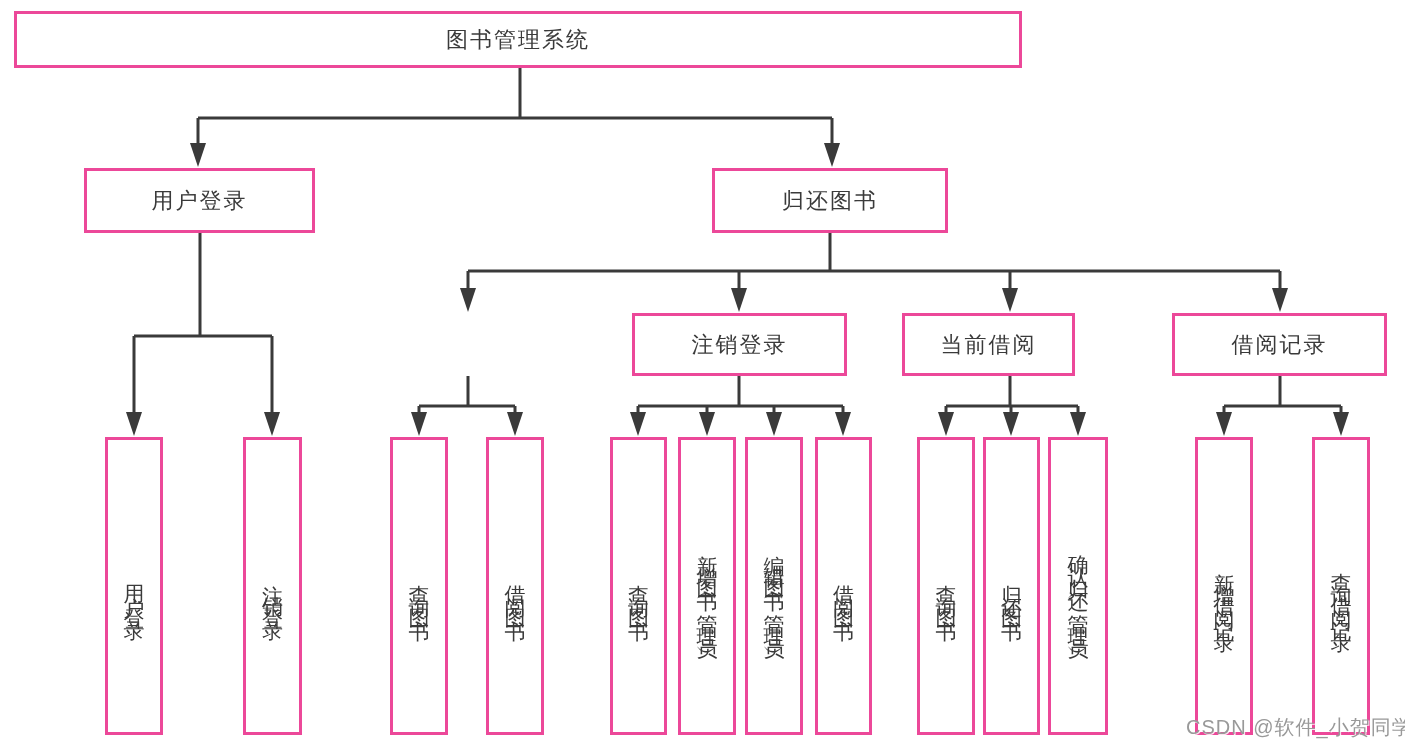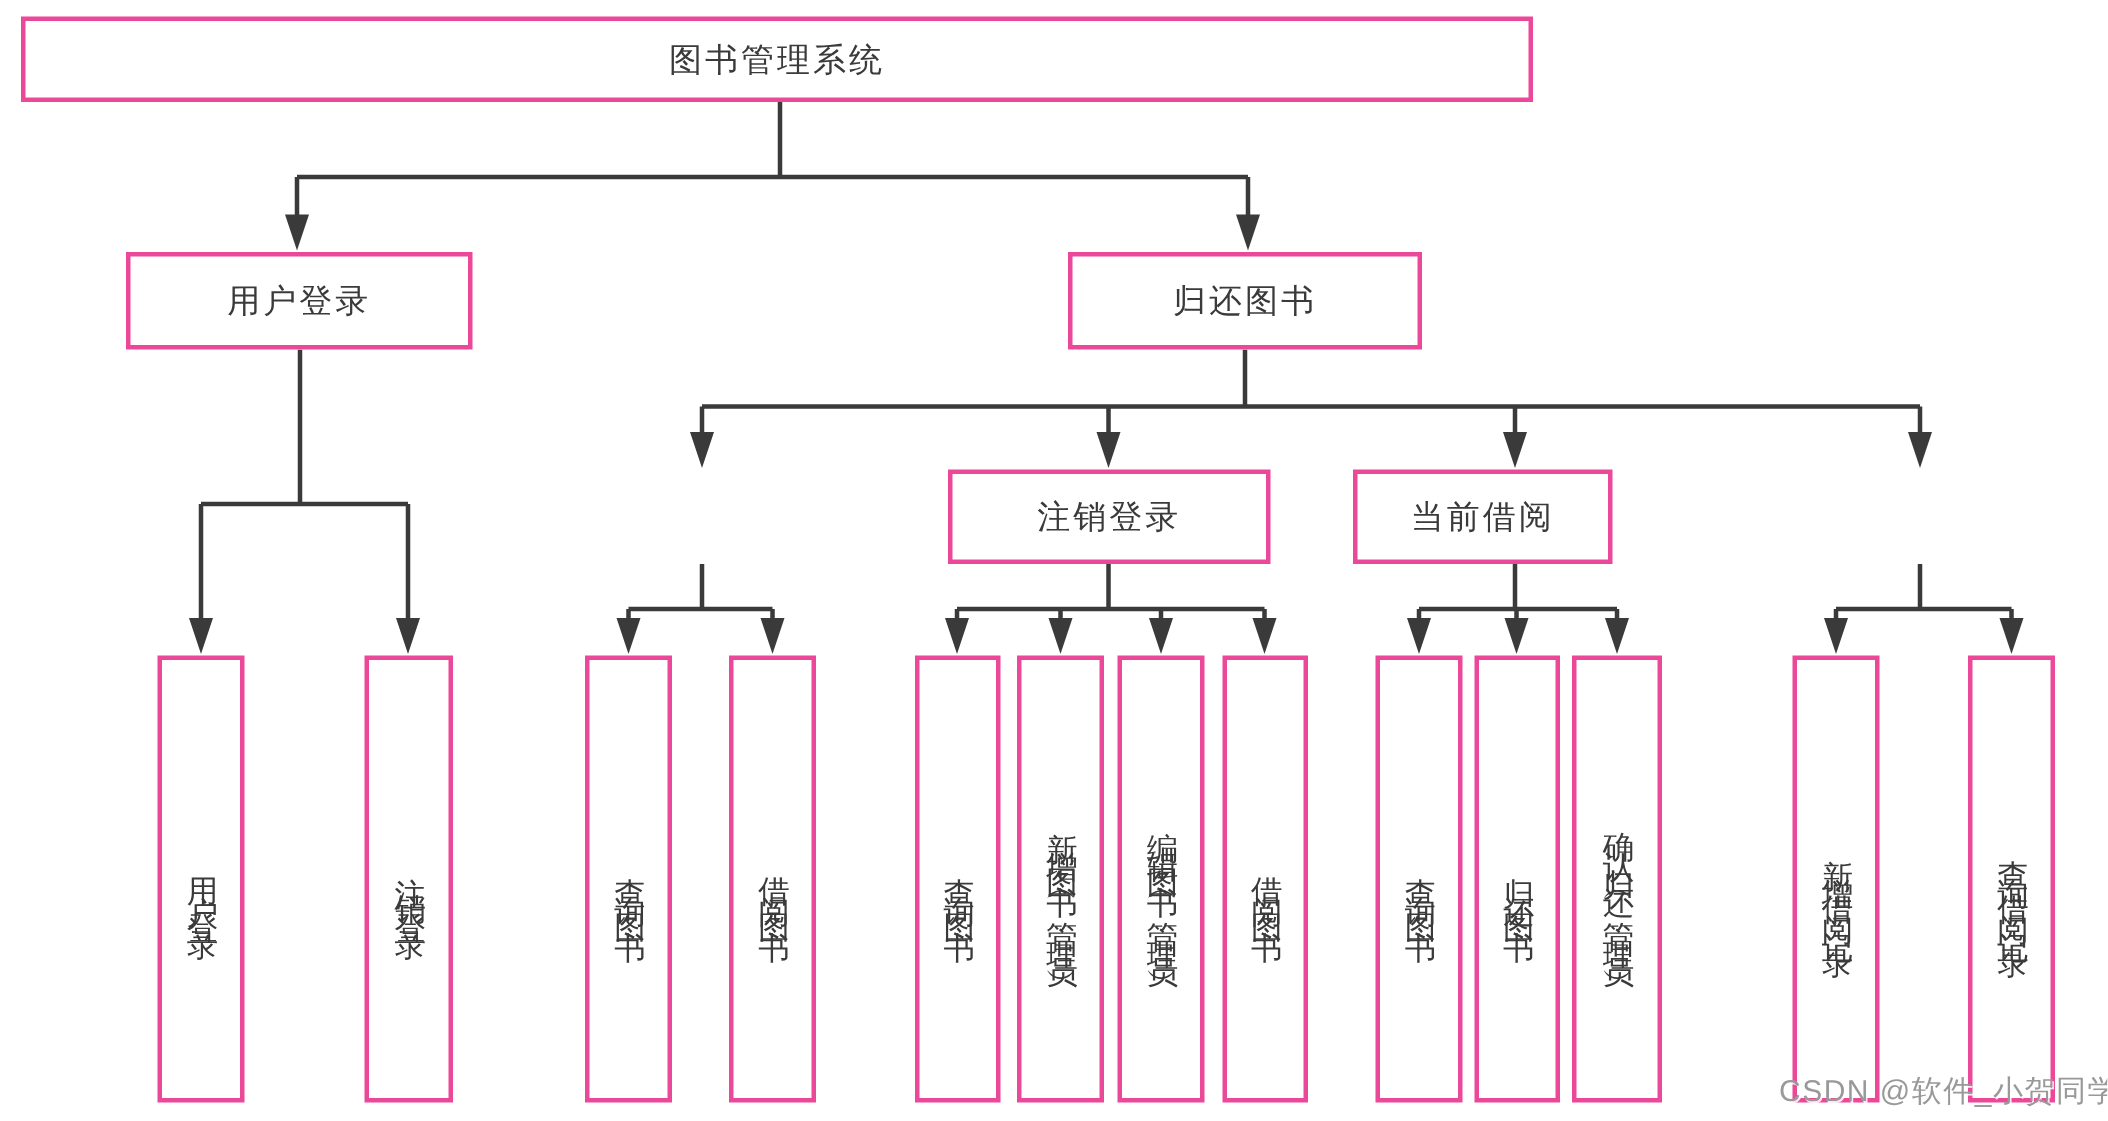--- a/index.html
+++ b/index.html
@@ -73,20 +73,23 @@
   <div class="node" style="left:712px;top:168px;width:236px;height:65px">
     <span class="lbl">归还图书</span>
   </div>
 
   <div class="node" style="left:632px;top:313px;width:215px;height:63px">
     <span class="lbl">注销登录</span>
   </div>
   <div class="node" style="left:902px;top:313px;width:173px;height:63px">
     <span class="lbl">当前借阅</span>
   </div>
+  <div class="node" style="left:1172px;top:313px;width:215px;height:63px">
+    <span class="lbl">借阅记录</span>
+  </div>
 
   <div class="node v" style="left:105px;top:437px;width:58px;height:298px">
     <span class="lbl">用户登录</span>
   </div>
   <div class="node v" style="left:243px;top:437px;width:59px;height:298px">
     <span class="lbl">注销登录</span>
   </div>
 
   <div class="node v" style="left:390px;top:437px;width:58px;height:298px">
     <span class="lbl">查询图书</span>

